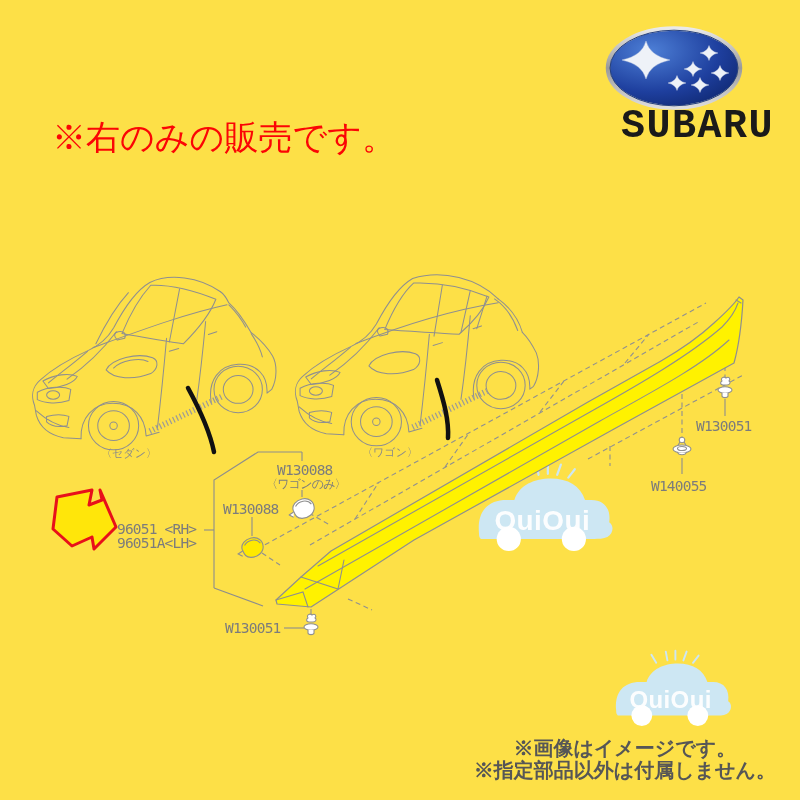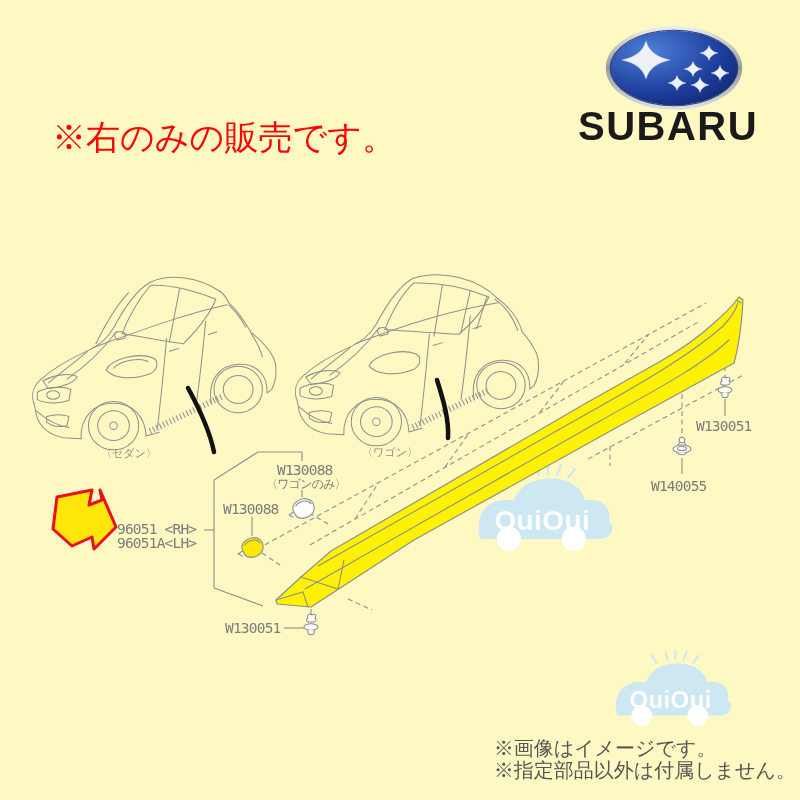--- a/index.html
+++ b/index.html
@@ -1,29 +1,29 @@
 <!DOCTYPE html>
 <html style="--highlight_yellow: #FFF200; --arrow_yellow: #FFE60A; --arrow_red: #E8101A; --notice_red: #FB0505; --label_gray: #7C7C7C; --line_gray: #8D8D8D; --footer_gray: #565656; --watermark_blue: #CDE7F3; --logotype_black: #1A1A1A;"><head>
 <meta charset="utf-8">
 <style>
   :root{
     --highlight_yellow:#FFF200; --arrow_yellow:#FFE60A; --arrow_red:#E8101A;
     --notice_red:#FB0505; --label_gray:#7C7C7C; --line_gray:#8D8D8D;
     --footer_gray:#565656; --watermark_blue:#CDE7F3; --logotype_black:#1A1A1A;
   }
   html,body{margin:0;padding:0;background:#fff;}
-  #stage{position:relative;width:800px;height:800px;background:#fef9c3;overflow:hidden;
+  #stage{position:relative;width:800px;height:800px;background:#fde047;overflow:hidden;
          font-family:"Liberation Sans",sans-serif;}
   .notice{position:absolute;left:52px;top:117px;font-size:34px;line-height:40px;
           color:var(--notice_red);letter-spacing:0px;white-space:nowrap;}
-  .logotype{position:absolute;left:578px;top:104px;width:196px;text-align:left;
+  .logotype{position:absolute;left:578px;top:104px;width:196px;text-align:right;
             font-weight:bold;font-size:40px;letter-spacing:1.5px;color:var(--logotype_black);
-            font-family:Liberation Sans, sans-serif;}
-  .footer{position:absolute;right:4px;top:737px;text-align:left;font-size:20px;
-          line-height:22px;color:var(--footer_gray);white-space:nowrap;}
+            font-family:Liberation Mono, monospace;}
+  .footer{position:absolute;right:24px;top:737px;text-align:center;font-size:20px;
+          line-height:22px;color:var(--footer_gray);white-space:nowrap;font-weight:bold;}
   svg text{user-select:none;}
   .plabel{font-family:"DejaVu Sans Mono",monospace;font-size:14.5px;letter-spacing:-0.8px;
           fill:var(--label_gray);}
   .plabel-s{font-family:"DejaVu Sans Mono",monospace;font-size:12px;letter-spacing:-0.8px;
           fill:var(--label_gray);}
   .carlabel{font-family:"Liberation Sans",sans-serif;font-size:11px;fill:#8A8A8A;}
   .ln{stroke:var(--line_gray);stroke-width:1.1;fill:none;}
   .dash{stroke:#909090;stroke-width:1.1;fill:none;stroke-dasharray:5 3.5;}
   .car{stroke:#8F8F8F;stroke-width:1.1;fill:none;stroke-linecap:round;stroke-linejoin:round;}
   .hatch{stroke:#9A9A9A;stroke-width:6.5;fill:none;stroke-dasharray:1.3 2.7;}

